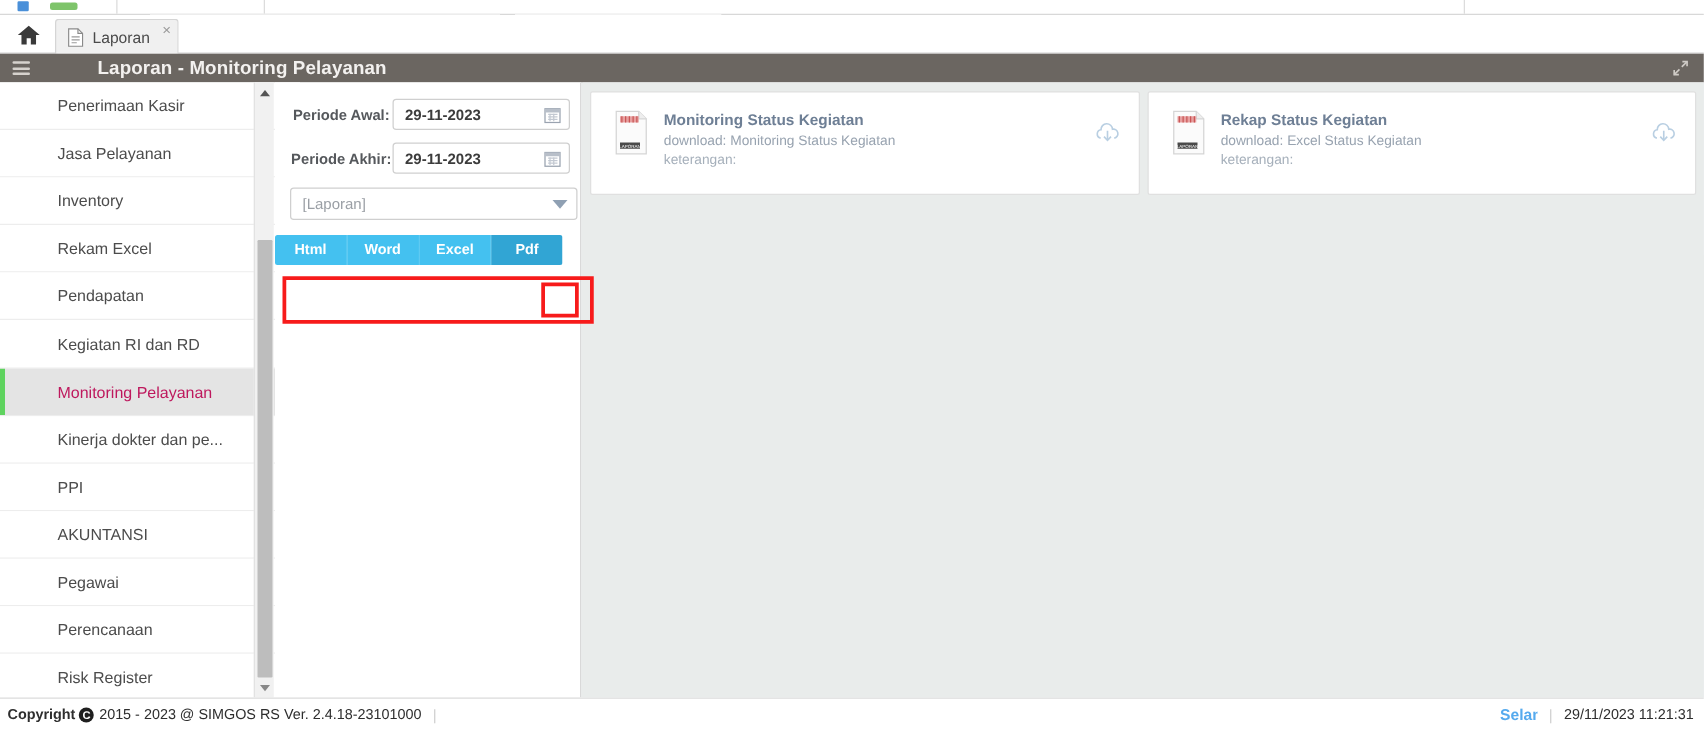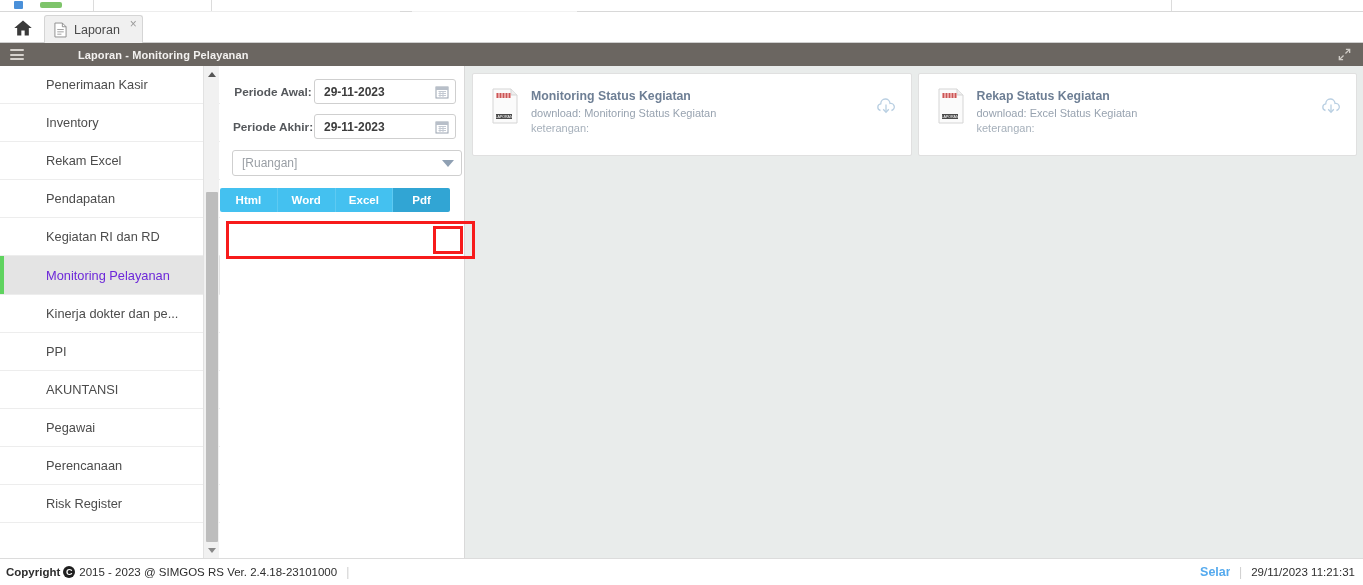--- a/index.html
+++ b/index.html
@@ -90,21 +90,21 @@
   .hamburger {
     width: 14px; height: 11px;
     margin-left: 10px; margin-right: 10px;
     display: flex; flex-direction: column; justify-content: space-between;
     cursor: pointer; flex: none;
   }
   .hamburger i {
     display: block; height: 2px; background: #d6d2cd; border-radius: 1px;
   }
   .titlebar .tb-title {
-    color: #f3f1ef; font-size: 11px; font-weight: 600;
+    color: #f3f1ef; font-size: 15px; font-weight: 600;
     letter-spacing: .1px;
     padding-left: 44px;
   }
   .expand-icon {
     position: absolute; right: 11px; top: 4px;
     width: 15px; height: 15px; cursor: pointer;
   }
 
   
   .body-area {
@@ -124,21 +124,21 @@
     height: 38.1px;
     display: flex; align-items: center;
     padding-left: 46px;
     border-bottom: 1px solid #ededed;
     font-size: 12.8px; color: #4c4c4c;
     cursor: pointer; position: relative;
     background: #ffffff;
   }
   .side-item.active {
     background: #e4e4e4;
-    color: #6d28d9;
+    color: #be185d;
   }
   .side-item.active::before {
     content: ""; position: absolute; left: 0; top: 0;
     width: 4px; height: 100%; background: #5fd35f;
   }
 
   
   .sb-track {
     position: absolute; left: 203px; top: 0;
     width: 16px; height: 492px;
@@ -379,20 +379,23 @@
   </span>
 </div>
 
 <div class="body-area">
 
   <div class="sidebar">
     <div class="side-item">
       <span>Penerimaan Kasir</span>
     </div>
     <div class="side-item">
+      <span>Jasa Pelayanan</span>
+    </div>
+    <div class="side-item">
       <span>Inventory</span>
     </div>
     <div class="side-item">
       <span>Rekam Excel</span>
     </div>
     <div class="side-item">
       <span>Pendapatan</span>
     </div>
     <div class="side-item">
       <span>Kegiatan RI dan RD</span>
@@ -457,21 +460,21 @@
             <rect x="1" y="2" width="12" height="3" fill="#b8bfc9"></rect>
             <path d="M3.5 6.5 H11 M3.5 8.5 H11 M3.5 10.5 H11" stroke="#c3c9d2" stroke-width="1"></path>
             <path d="M5 6 V12 M8 6 V12" stroke="#c3c9d2" stroke-width="1"></path>
           </svg>
         </span>
       </div>
     </div>
 
 
     <div class="sel-wrap sel-ruangan">
-      <span class="sv">[Ruangan]</span>
+      <span class="sv">[Laporan]</span>
       <span class="sel-caret"></span>
     </div>
 
     <div class="btn-row">
       <div class="ebtn">Html</div>
       <div class="ebtn">Word</div>
       <div class="ebtn">Excel</div>
       <div class="ebtn active">Pdf</div>
     </div>
   </div>

